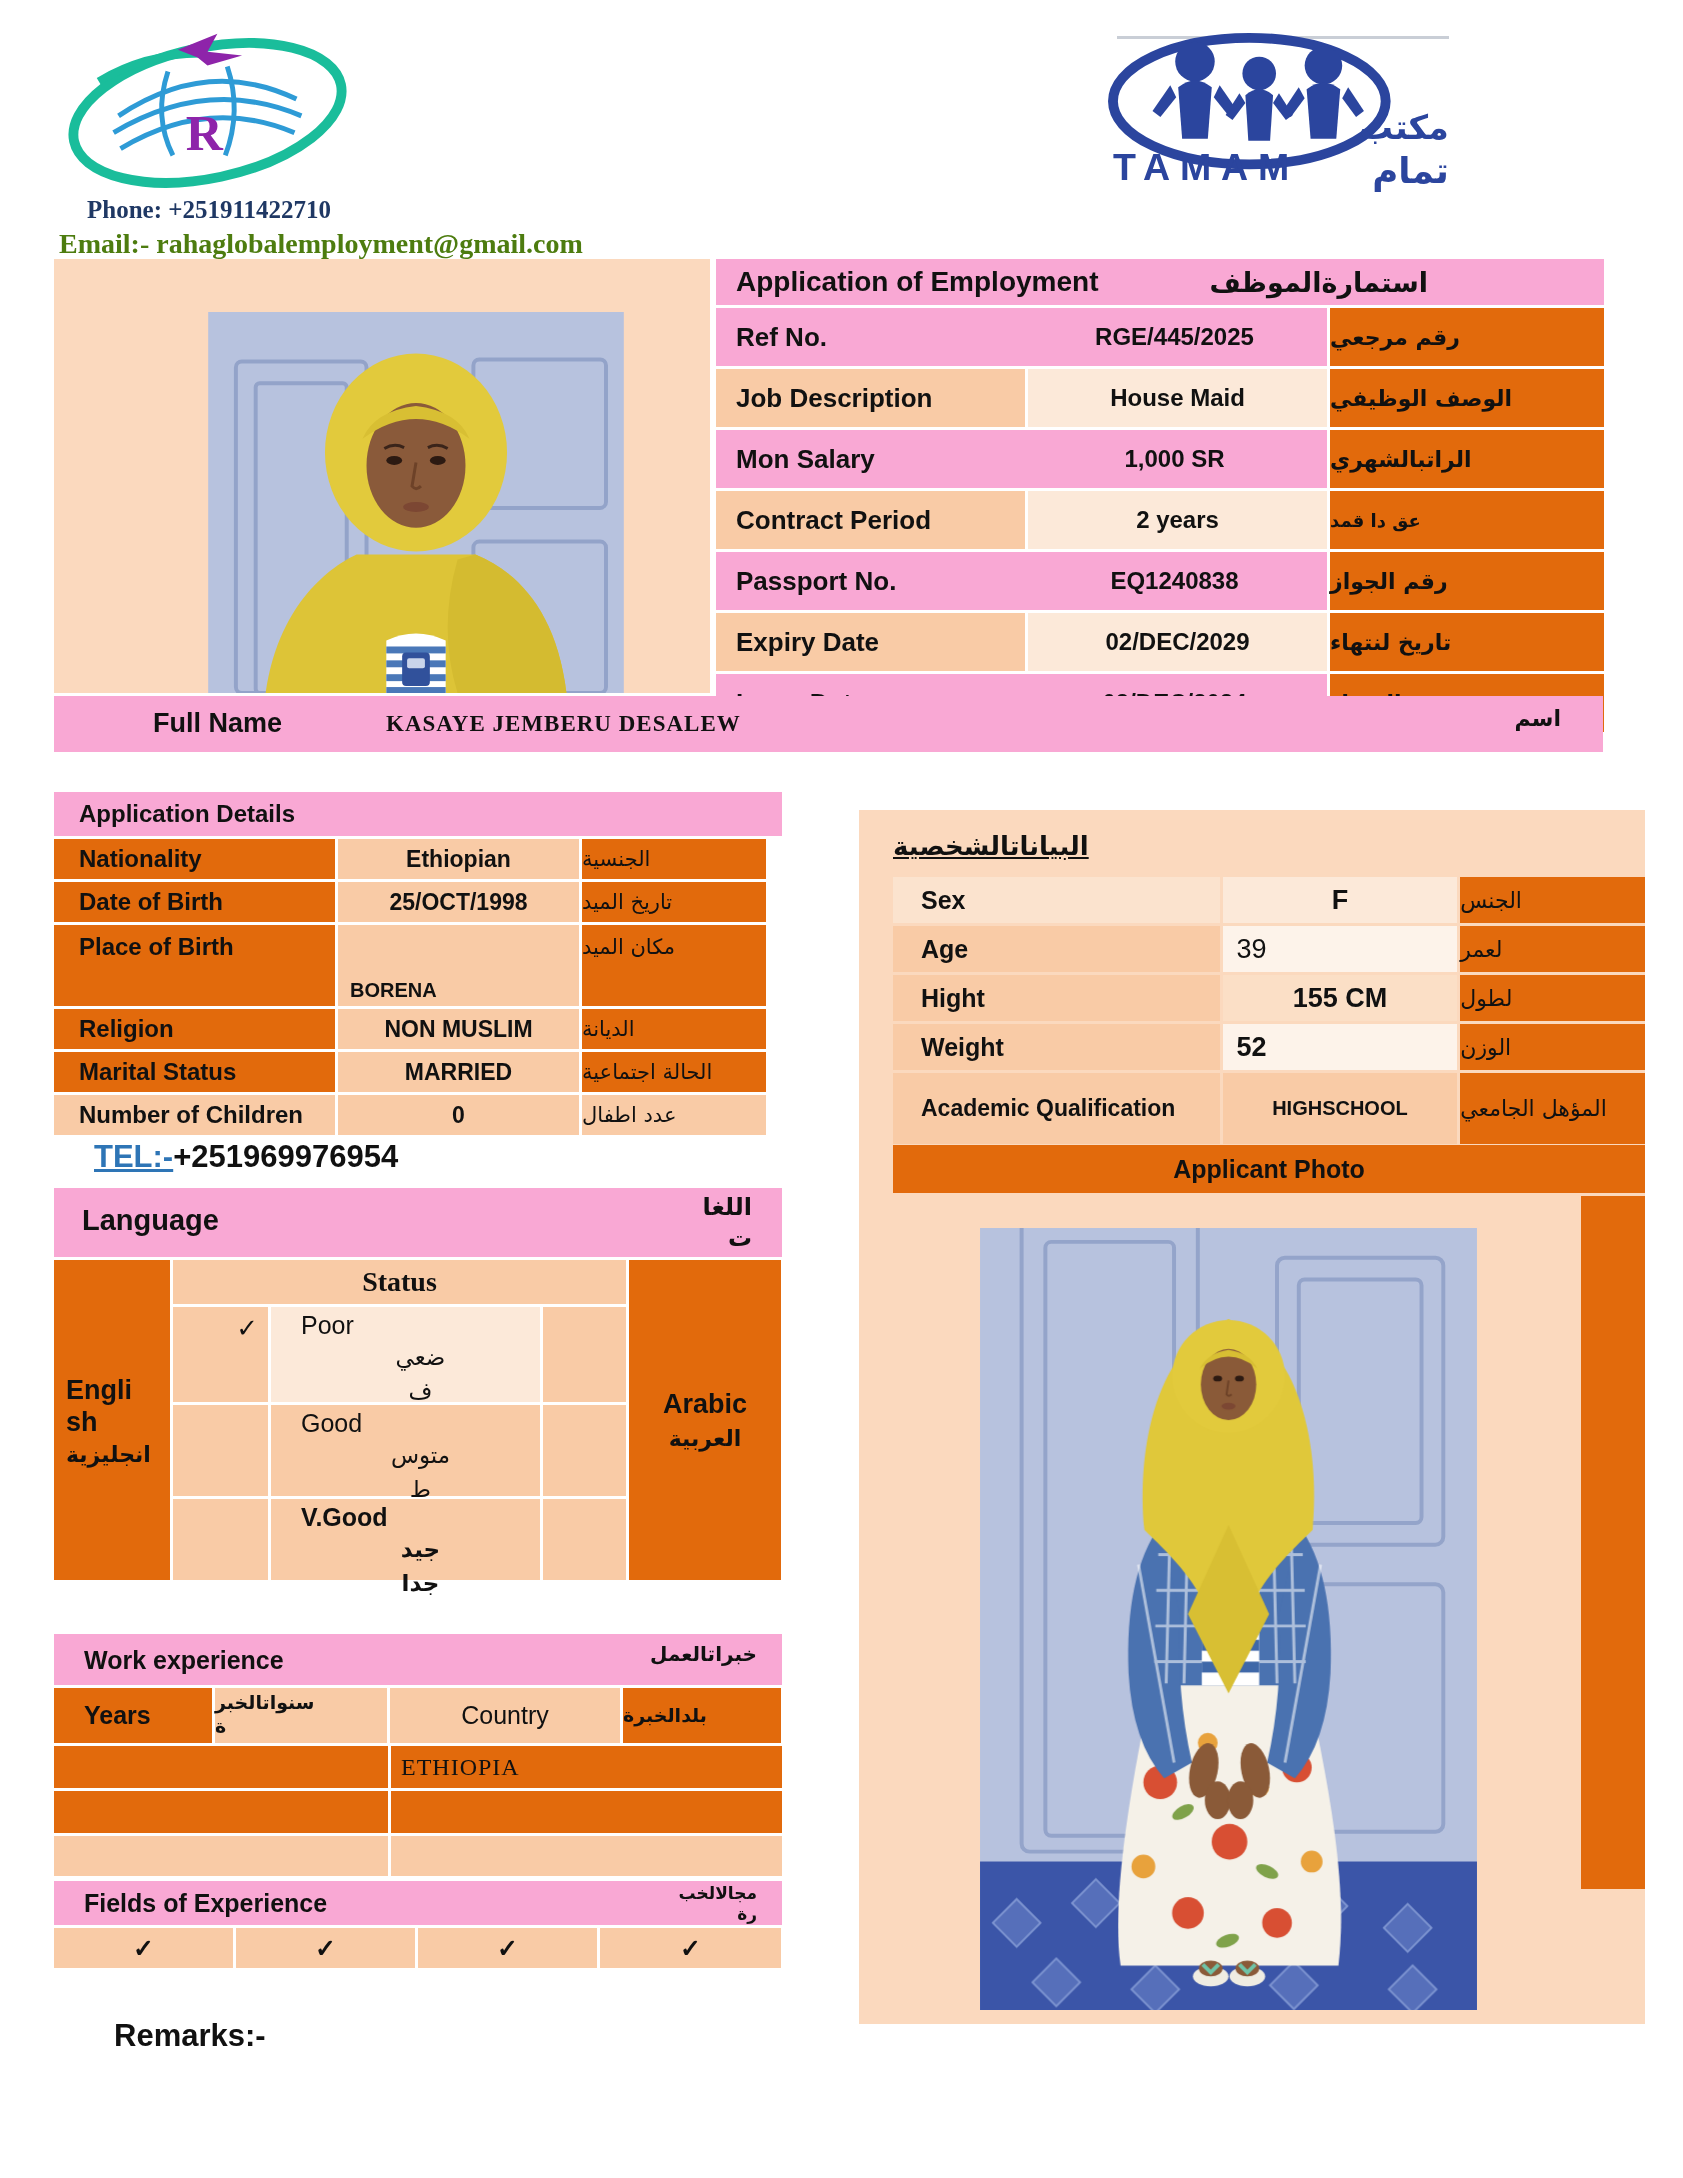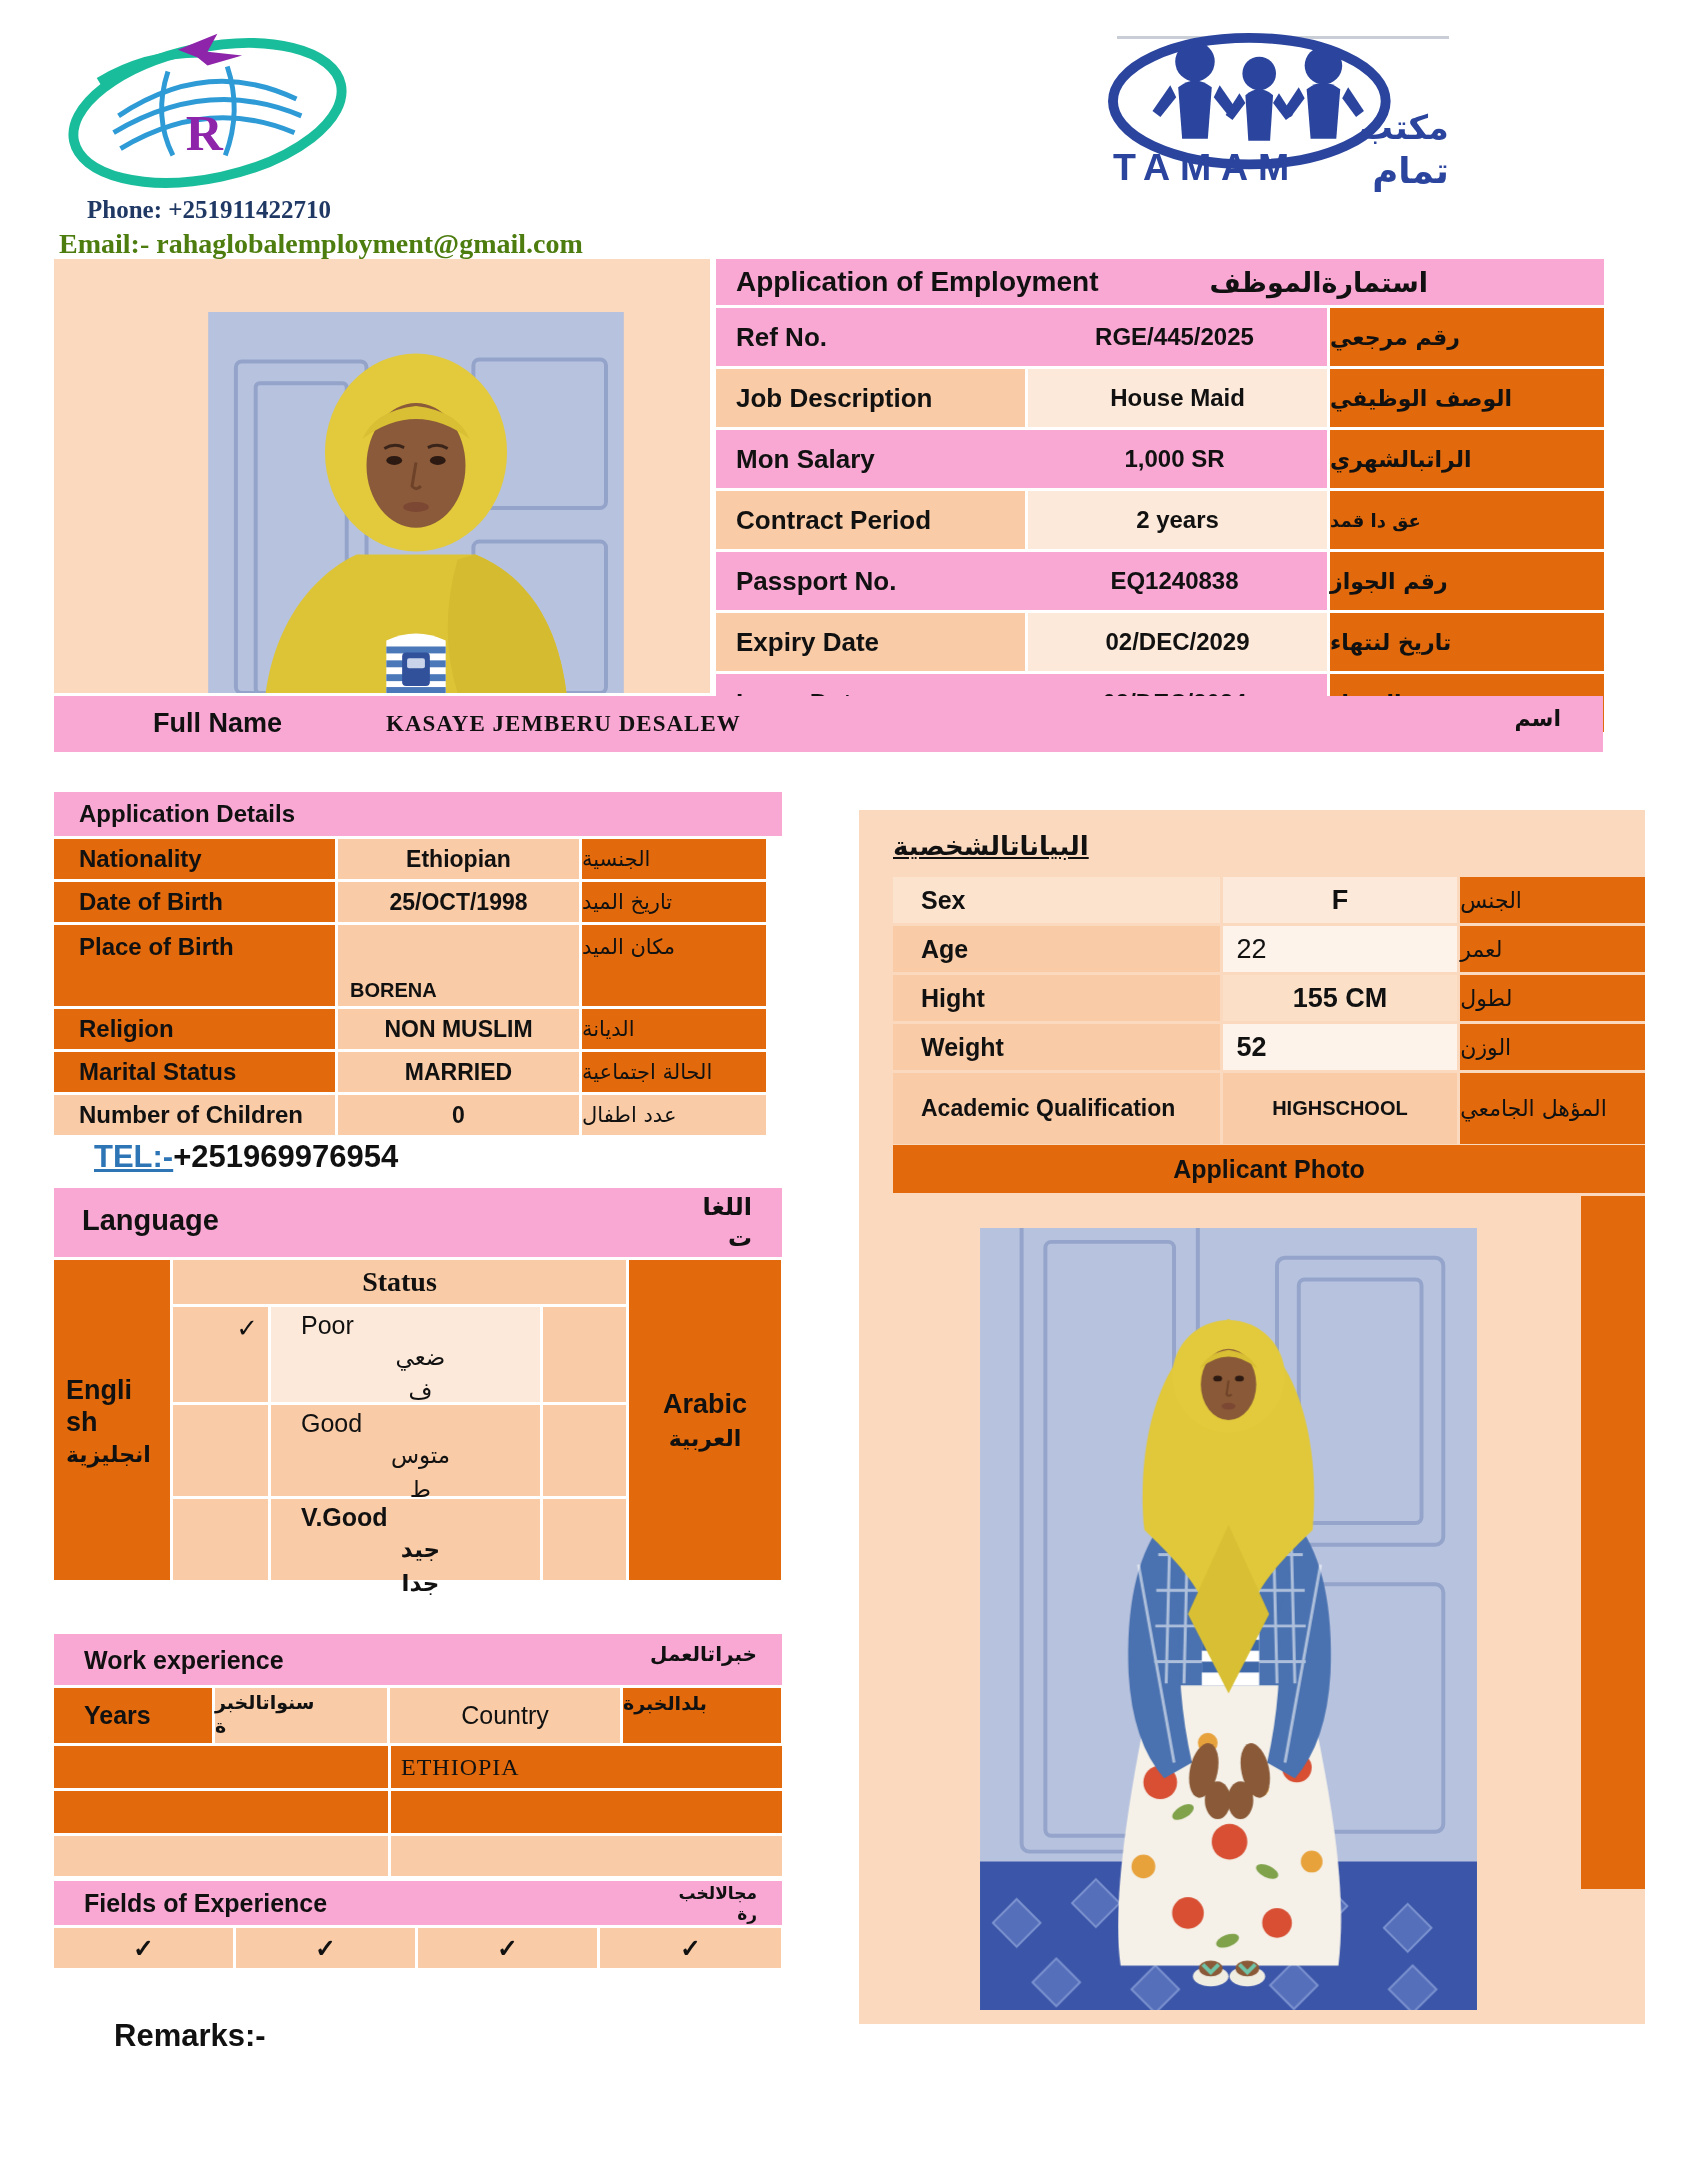--- a/index.html
+++ b/index.html
@@ -343,21 +343,21 @@
       <span class="wt">Work experience</span>
       <span class="wa ar">خبراتالعمل</span>
     </div>
     <div class="row">
       <div class="cell wx-years or">Years</div>
       <div class="cell wx-snw pe ar">
           <span>سنواتالخبر</span>
           <span>ة</span>
         </div>
       <div class="cell wx-country pe">Country</div>
-      <div class="cell wx-blad or ar" style="align-items:flex-start;padding-top:4px">بلدالخبرة</div>
+      <div class="cell wx-blad or ar" style="align-items:flex-start;padding-top:16px">بلدالخبرة</div>
     </div>
     <div class="row">
       <div class="cell wx-l or"></div>
       <div class="cell wx-r or serif">ETHIOPIA</div>
     </div>
     <div class="row">
       <div class="cell wx-l or"></div>
         <div class="cell wx-r or"></div>
     </div>
     <div class="row">
@@ -385,21 +385,21 @@
 
   <div id="ptable" class="abs">
     <div class="hdr ar">البياناتالشخصية</div>
     <div class="row">
       <div class="cell pp-lbl" style="background:#FBE3CE">Sex</div>
       <div class="cell pp-val cr">F</div>
       <div class="cell pp-ar or ar">الجنس</div>
     </div>
     <div class="row">
       <div class="cell pp-lbl pe">Age</div>
-      <div class="cell pp-val cl left norm">22</div>
+      <div class="cell pp-val cl left norm">39</div>
       <div class="cell pp-ar or ar">لعمر</div>
     </div>
     <div class="row">
       <div class="cell pp-lbl pe">Hight</div>
       <div class="cell pp-val" style="background:#FBDFC6">155 CM</div>
       <div class="cell pp-ar or ar">لطول</div>
     </div>
     <div class="row">
       <div class="cell pp-lbl pe">Weight</div>
       <div class="cell pp-val cl left">52</div>

